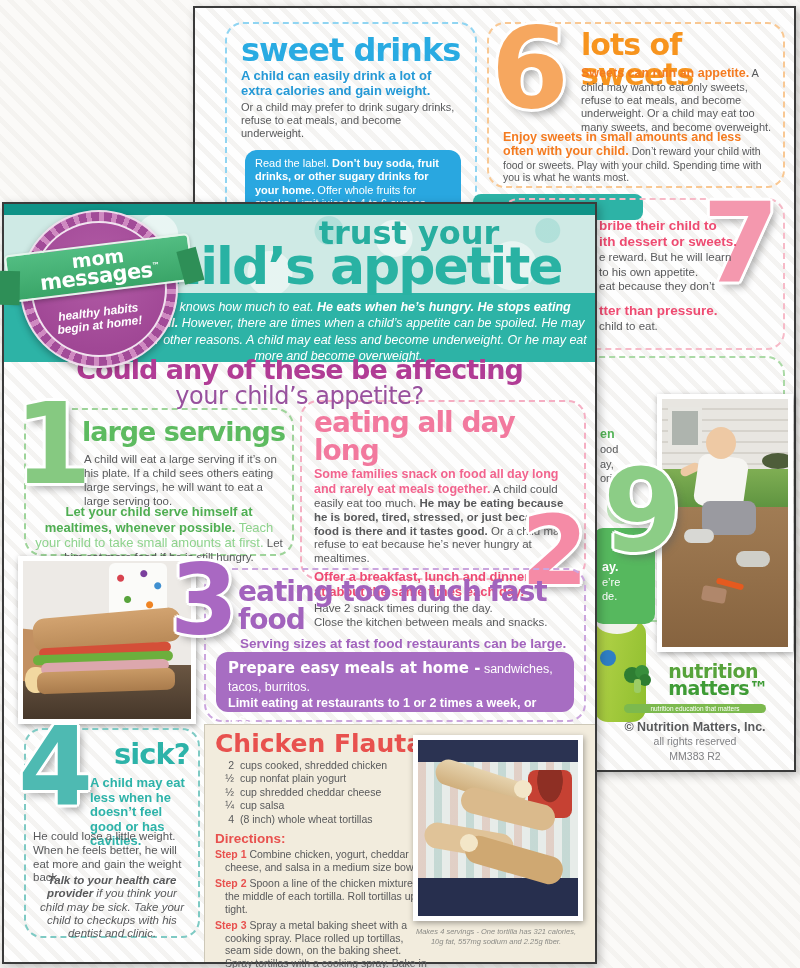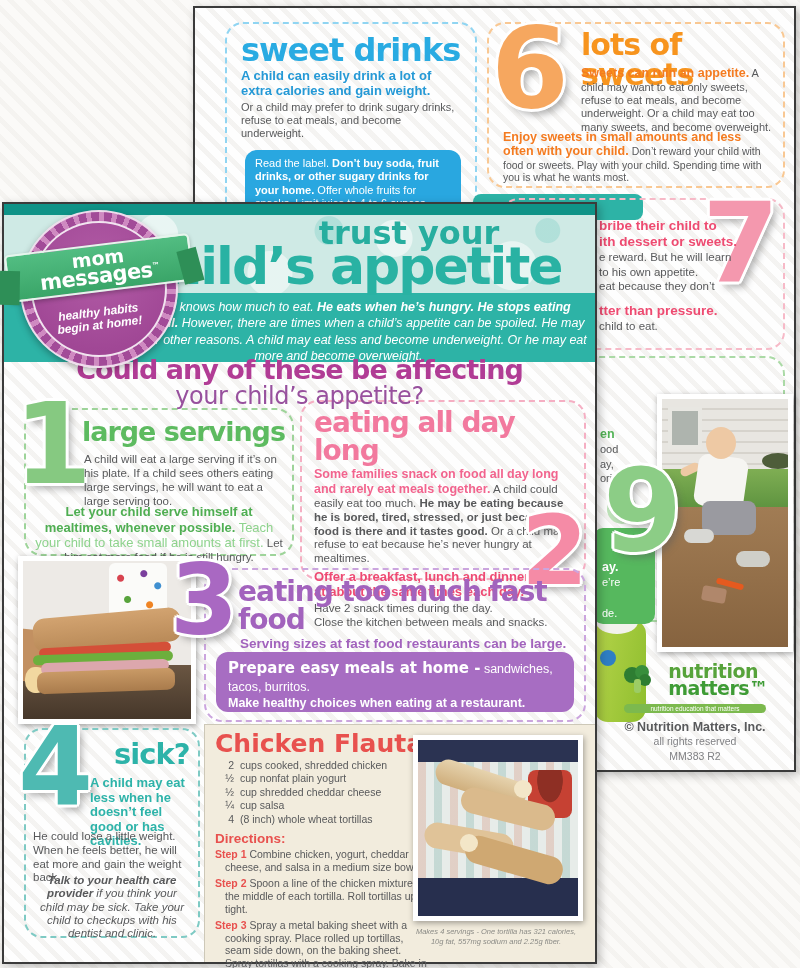--- a/index.html
+++ b/index.html
@@ -50,21 +50,21 @@
 
   .bp-sec9 { left:306px; top:348px; width:284px; height:266px; border:2px dashed #abdaa6; }
   .s9-frags { left:405px; top:418px; line-height:1.3; }
   .s9-green { font-size:12.5px; font-weight:bold; color:#53b356; }
   .s9-gray  { font-size:11px; color:#58595b; }
   .s9-circle { left:412px; top:486px; width:30px; height:30px; border-radius:50%; background:#bfe3ba; }
   .num9 { left:408px; top:452px; font-size:114px; color:#8ccd86; z-index:3; }
   .bp-greenbox { left:398px; top:520px; width:62px; height:96px; background:#56b85e; border-radius:10px; z-index:2; color:#fff; }
   .gb-l1 { position:absolute; left:9px; top:32px; font-size:12.5px; font-weight:bold; }
   .gb-l2 { position:absolute; left:9px; top:48px; font-size:11px; }
-  .gb-l3 { position:absolute; left:9px; top:79px; font-size:11px; }
+  .gb-l3 { position:absolute; left:9px; top:62px; font-size:11px; }
 
   .photo { background:#fff; padding:5px; box-shadow:1px 2px 6px rgba(0,0,0,0.35); }
   .photo-boy { left:462px; top:386px; width:136px; height:258px; }
   .scene { position:relative; width:100%; height:100%; overflow:hidden; }
   .bo-sid   { position:absolute; left:0; right:0; top:0; height:70px; background:repeating-linear-gradient(#e8e6e1 0 9px, #d6d3cc 9px 11px); }
   .bo-win   { position:absolute; left:6px; top:8px; width:34px; height:42px; background:#aeb4ae; border:4px solid #e8e7e2; }
   .bo-bush  { position:absolute; right:-6px; top:54px; width:32px; height:16px; background:#4e5d3a; border-radius:50%; }
   .bo-grass { position:absolute; left:0; right:0; top:70px; height:38px; background:linear-gradient(#7fae53,#5f9440); }
   .bo-dirt  { position:absolute; left:0; right:0; top:108px; bottom:0; background:linear-gradient(#a17c54,#86633f); }
   .bo-head  { position:absolute; left:44px; top:28px; width:30px; height:32px; background:#eec9a4; border-radius:50%; }
@@ -389,20 +389,21 @@
     <div class="abs dash sec3">
       <div class="ttl s3-title">eating too much fast food</div>
       <div class="s3-lead">Serving sizes at fast food restaurants can be large.</div>
       <div class="s3-body gray">
         <div>Meals often have twice as many calories as we need.</div>
         <div>A child may learn to eat large servings.</div>
       </div>
       <div class="s3-box">
         <span class="big">Prepare easy meals at home -</span>
         <span>sandwiches, tacos, burritos.</span>
+        <div class="bld">Limit eating at restaurants to 1 or 2 times a week, or less.</div>
         <div class="bld">Make healthy choices when eating at a restaurant.</div>
       </div>
     </div>
 
     <div class="abs dash sec4">
       <div class="bn num4">4</div>
       <div class="ttl s4-title">sick?</div>
       <div class="s4-lead">A child may eat less when he doesn’t feel good or has cavities.</div>
       <div class="s4-body gray">He could lose a little weight. When he feels better, he will eat more and gain the weight back.</div>
       <div class="s4-tip gray">

